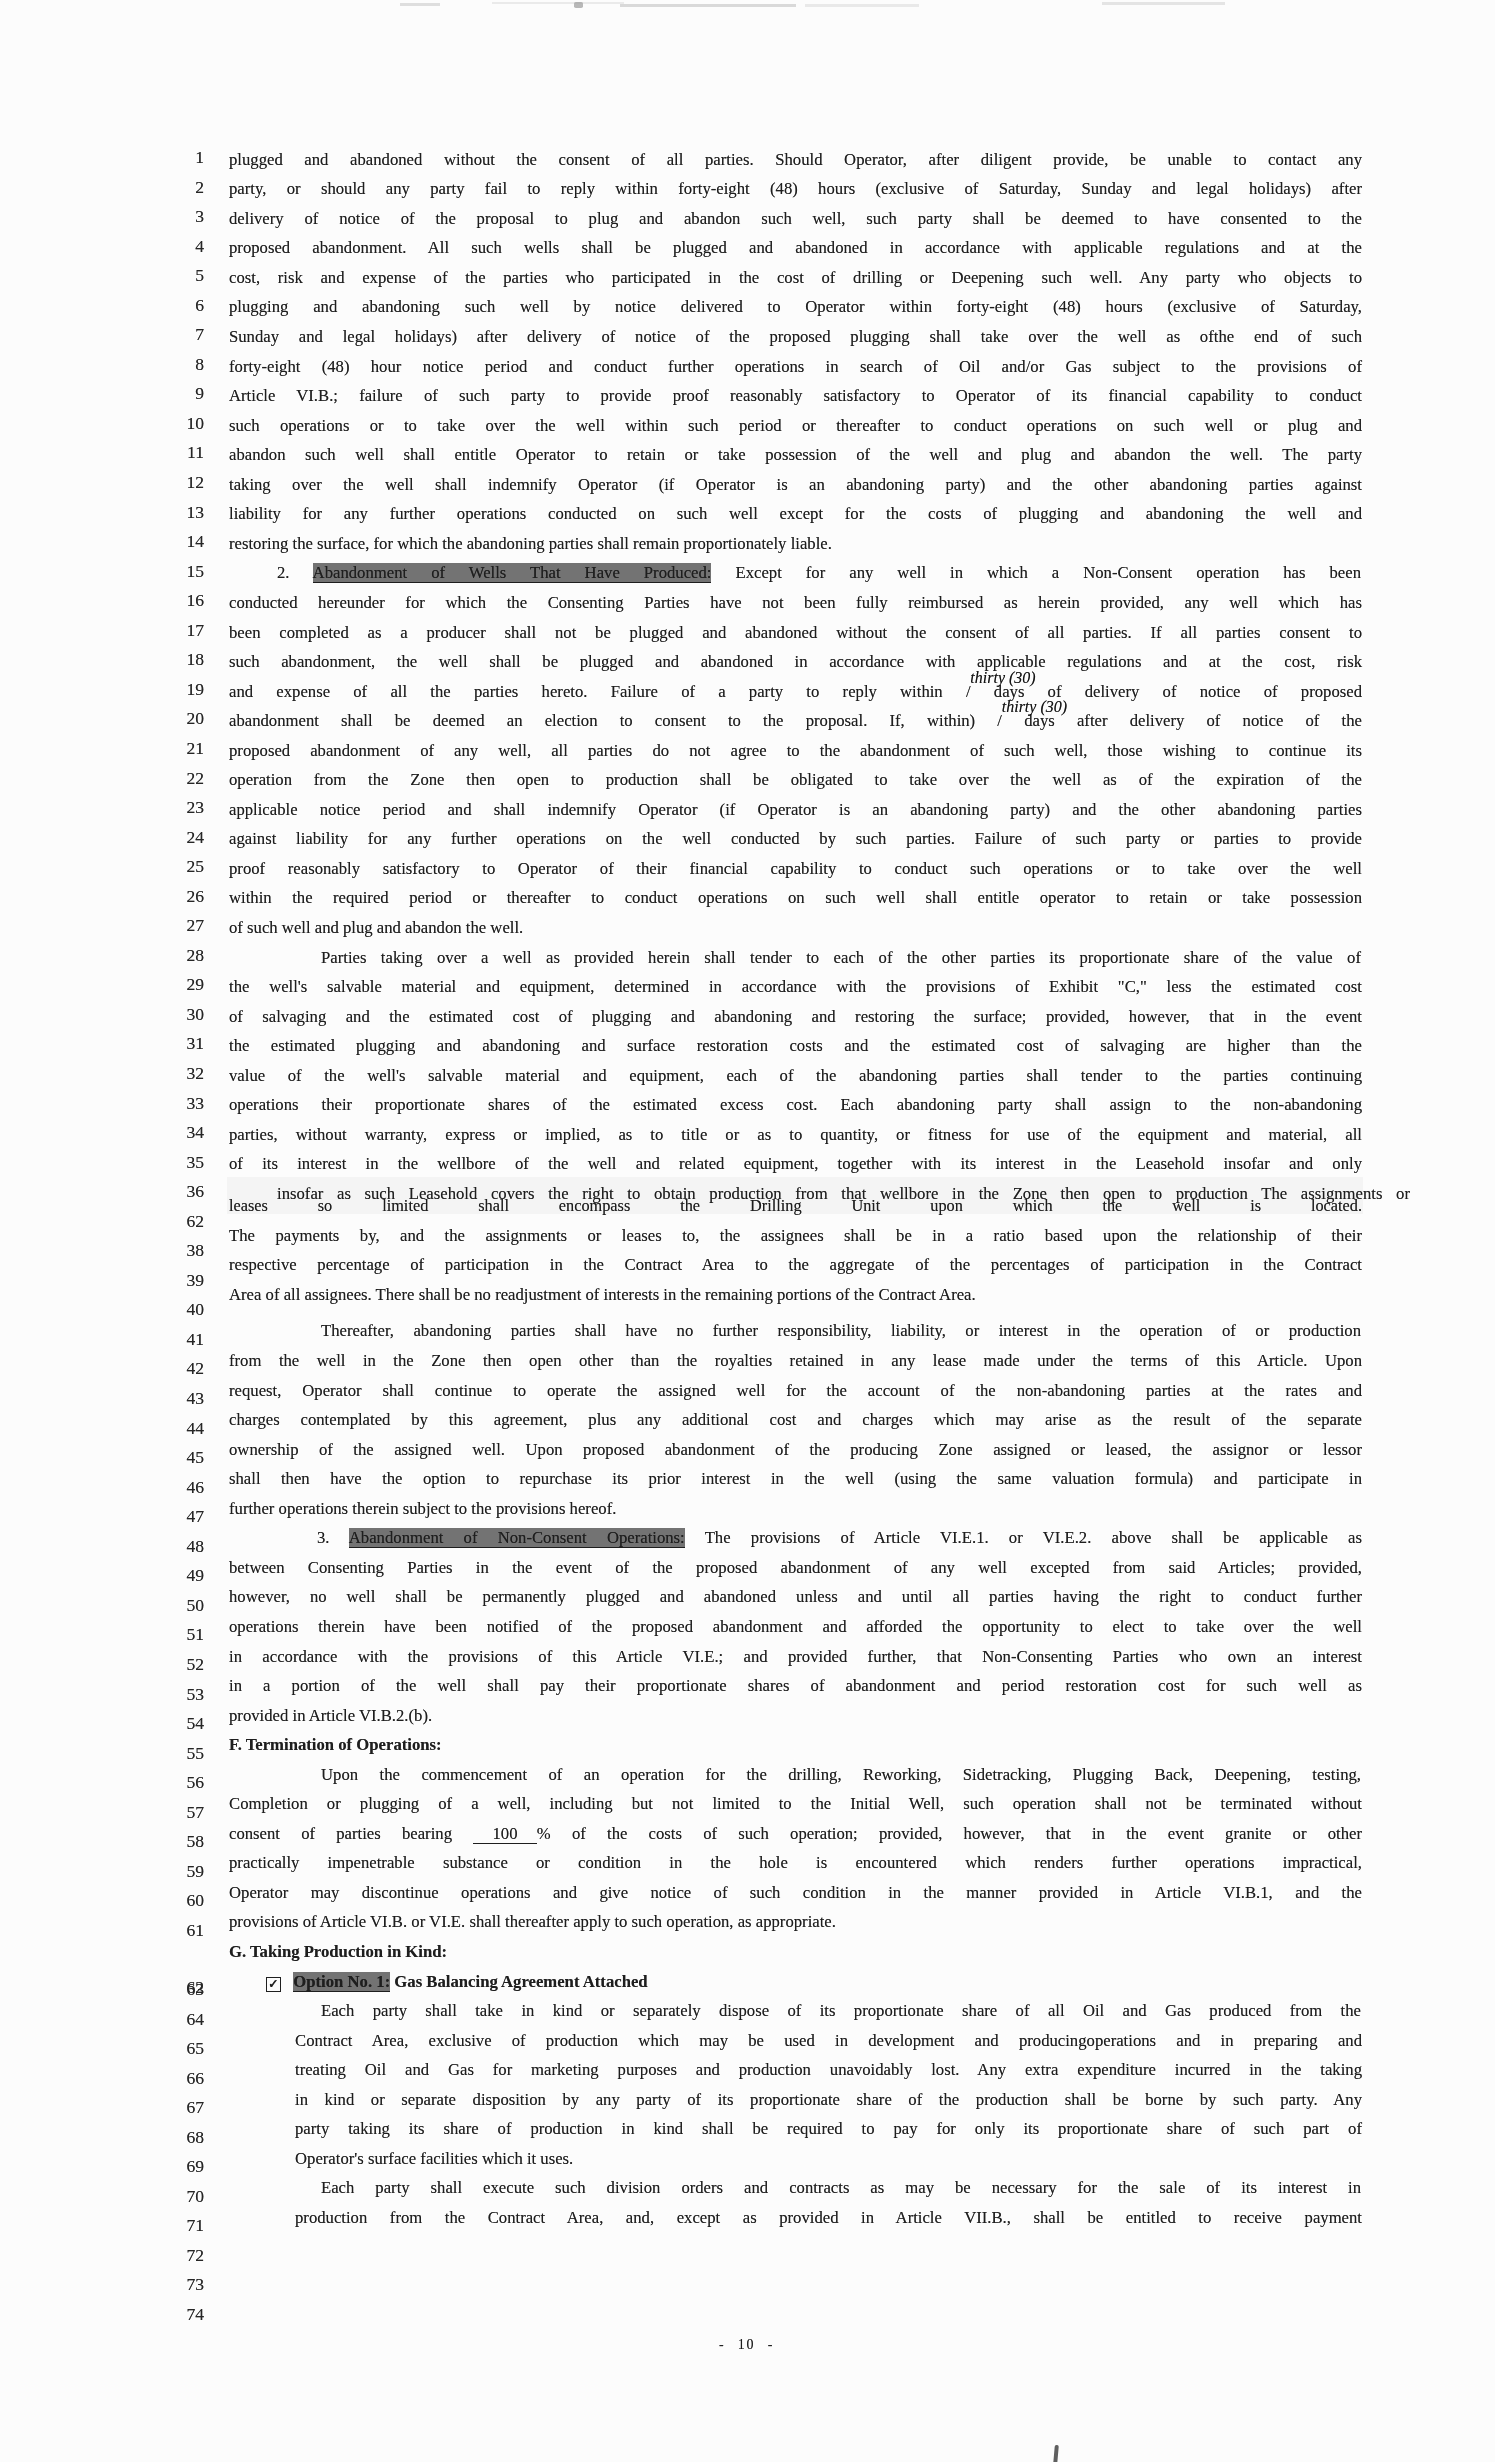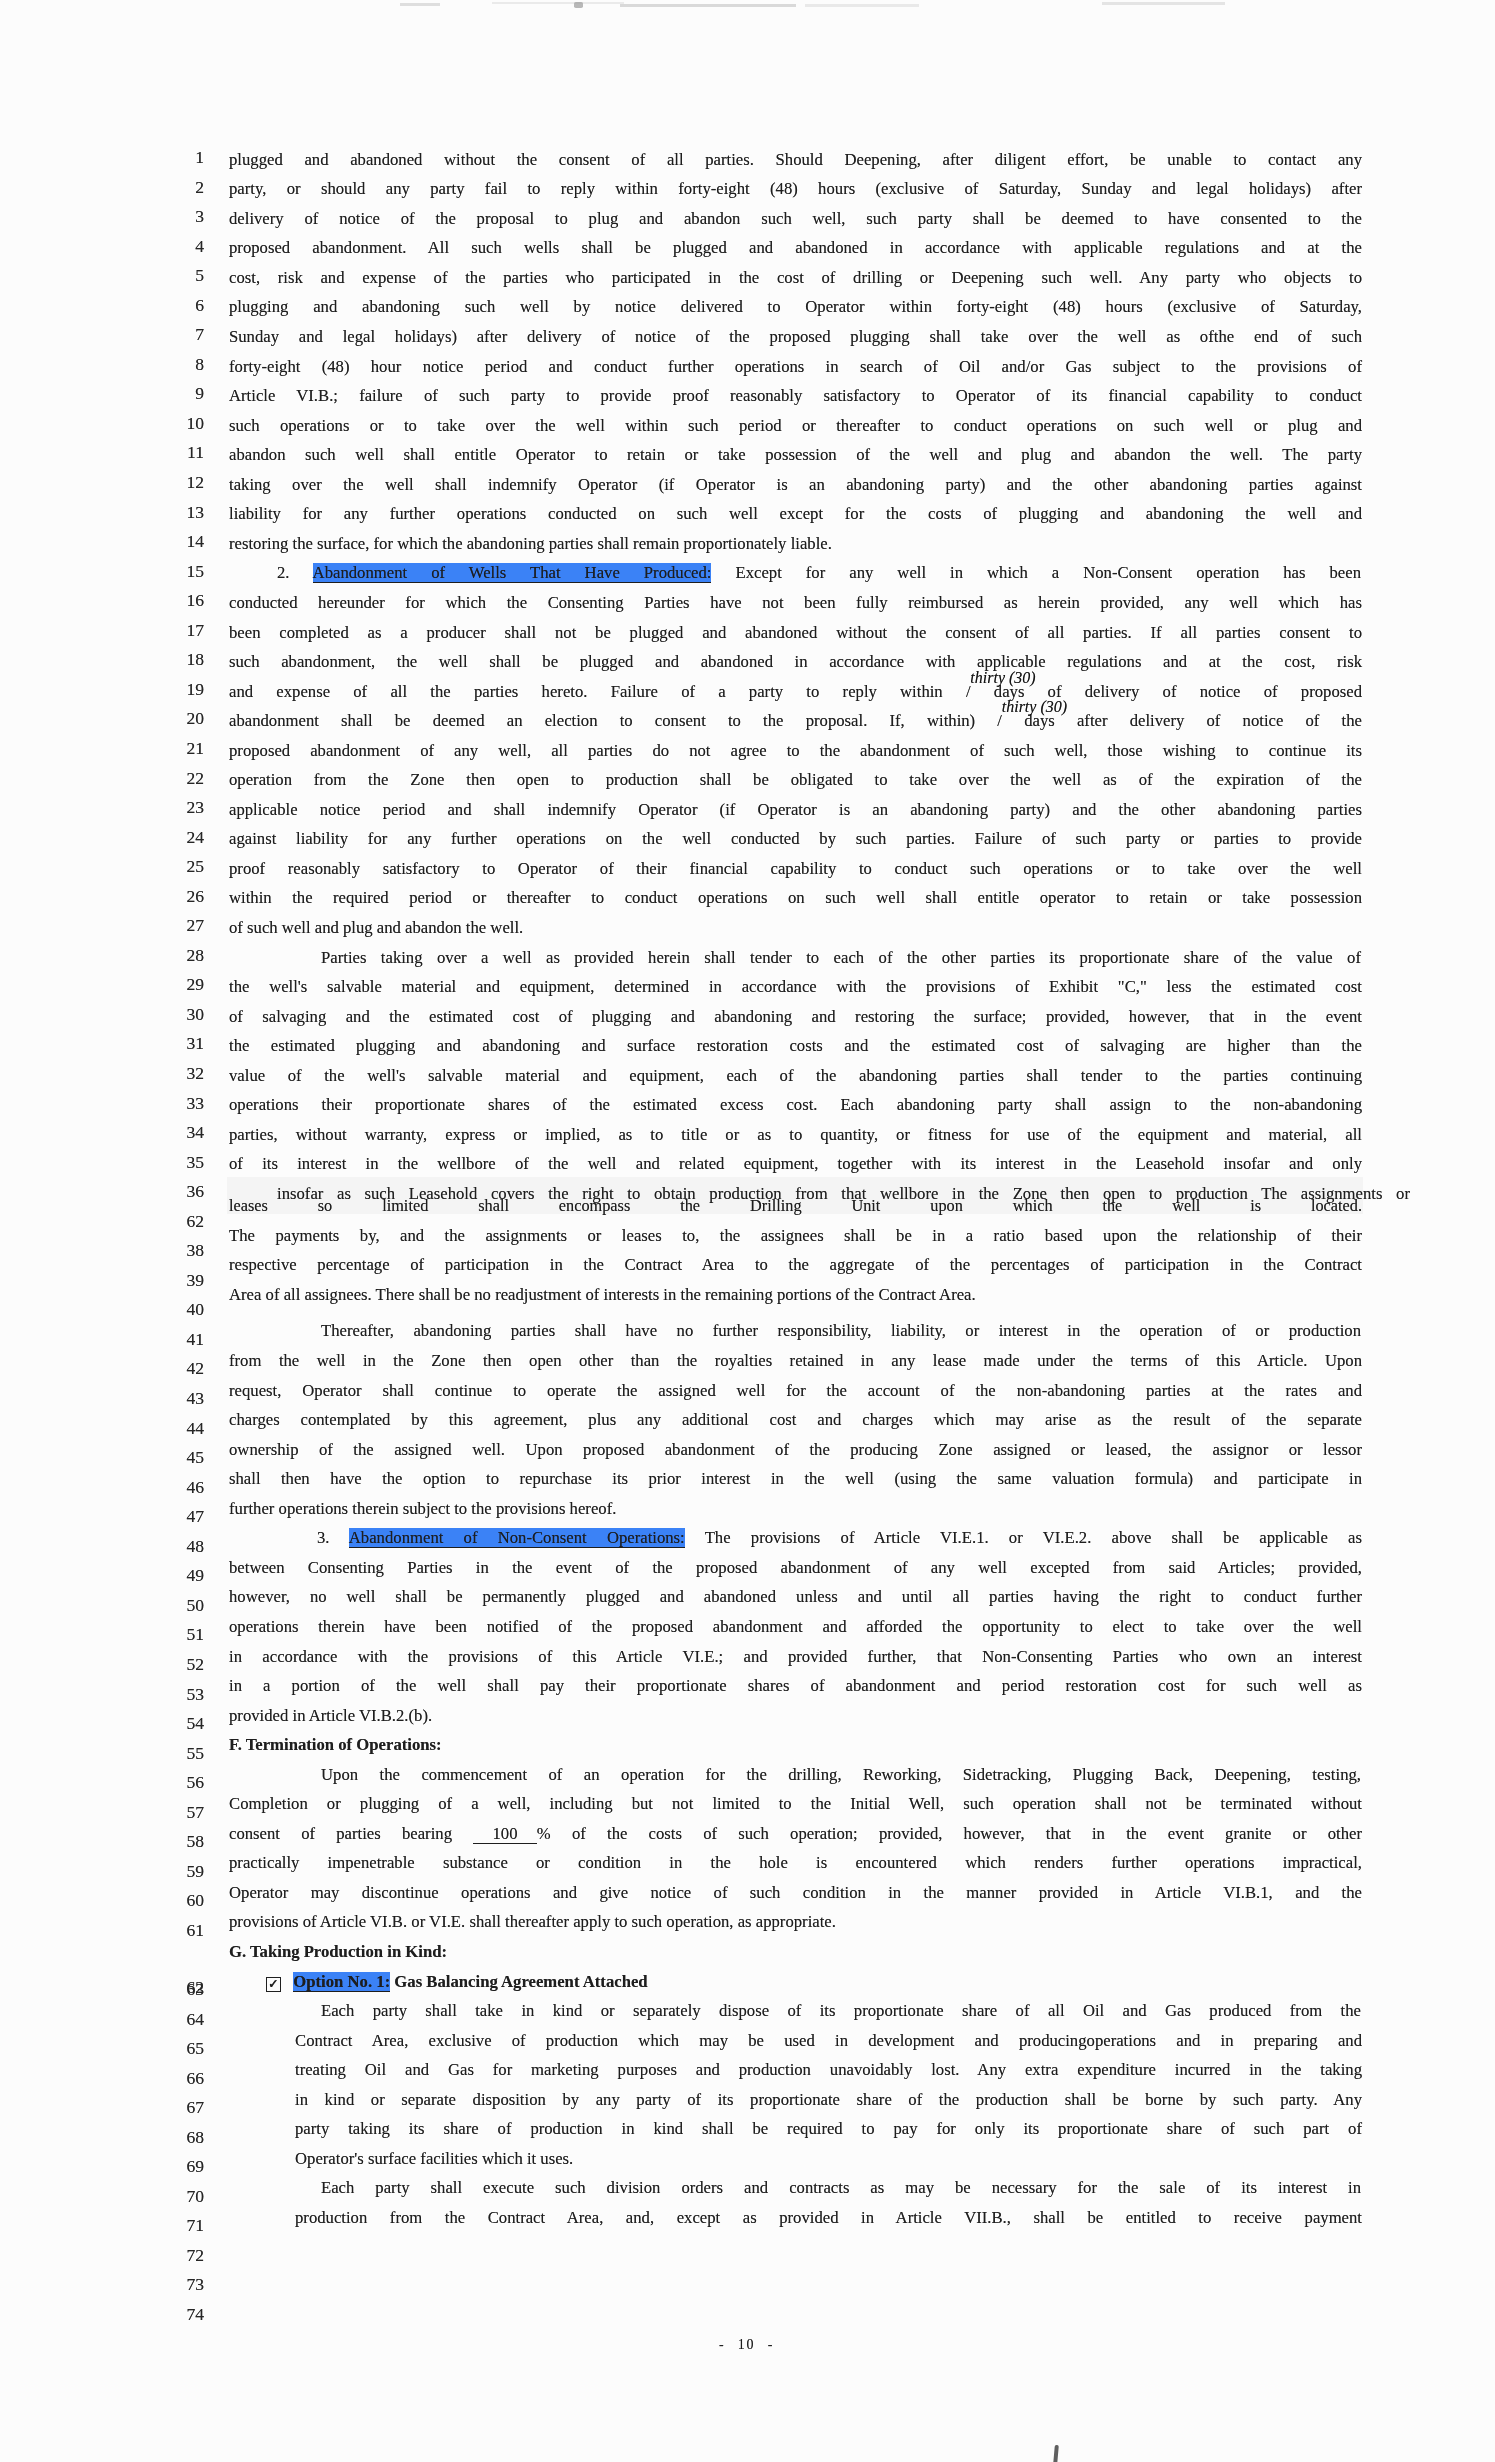--- a/index.html
+++ b/index.html
@@ -9,21 +9,21 @@
          white-space:nowrap;border-bottom:2.6px solid #2a2a2a;padding-bottom:5.3px;
          text-shadow:0 0 0.4px rgba(0,0,0,.55);}
   .lnum{position:absolute;left:132px;width:72px;text-align:right;font-size:17.6px;line-height:23px;
         color:#262626;text-shadow:0 0 0.4px rgba(0,0,0,.5);}
   .tl{position:absolute;font-size:16.7px;line-height:23px;color:#1e1e1e;
       text-shadow:0 0 0.4px rgba(0,0,0,.5);}
   .jst{text-align:justify;text-align-last:justify;-moz-text-align-last:justify;text-justify:inter-word;}
   .sub{font-size:16.3px;}
   .u{border-bottom:1.4px solid #1e1e1e;}
   .b{font-weight:bold;}
-  .hl{background:#3b82f6;}
+  .hl{background:#737373;}
   .blank{border-bottom:1.8px solid #1e1e1e;padding:0 19.3px;}
   .ins{position:relative;}
   .ins .above{position:absolute;left:4.4px;top:-16px;font-style:italic;font-size:16px;
               white-space:nowrap;color:#141414;border:none;}
   .cb{display:inline-block;width:13px;height:13px;border:1.8px solid #1f1f1f;font-size:12.3px;
       line-height:12.3px;text-align:center;vertical-align:-0.9px;margin-right:12.3px;font-weight:bold;
       background:#fcfcfc;}
   .pagenum{position:absolute;left:719px;top:2337px;font-size:14px;letter-spacing:1.8px;
            word-spacing:7px;text-shadow:0 0 0.4px rgba(0,0,0,.5);}
   .smudge{position:absolute;}
@@ -40,21 +40,21 @@
   <div class="smudge" style="left:805px;top:4.4px;width:114px;height:2.6px;background:#dcdcdc;opacity:.6;"></div>
   <div class="smudge" style="left:1102px;top:1.8px;width:123px;height:3.5px;background:#d4d4d4;opacity:.6;"></div>
 
   <div class="smudge" style="left:227px;top:1177px;width:1136px;height:37px;background:rgba(0,0,0,.03);"></div>
 
   <div class="smudge" style="left:1054px;top:2445px;width:3.5px;height:19.3px;background:#5f5f5f;border-radius:1.8px;transform:rotate(5deg);"></div>
 
 
   <div id="doc-lines">
       <div class="lnum" style="top: 146px;">1</div>
-      <div class="tl jst" style="top: 148px; left: 229px; width: 1133px;"><span>plugged and abandoned without the consent of all parties. Should Deepening, after diligent effort, be unable to contact any</span></div>
+      <div class="tl jst" style="top: 148px; left: 229px; width: 1133px;"><span>plugged and abandoned without the consent of all parties. Should Operator, after diligent provide, be unable to contact any</span></div>
       <div class="lnum" style="top: 176px;">2</div>
       <div class="tl jst" style="top: 177px; left: 229px; width: 1133px;"><span>party, or should any party fail to reply within forty-eight (48) hours (exclusive of Saturday, Sunday and legal holidays) after</span></div>
       <div class="lnum" style="top: 205px;">3</div>
       <div class="tl jst" style="top: 207px; left: 229px; width: 1133px;"><span>delivery of notice of the proposal to plug and abandon such well, such party shall be deemed to have consented to the</span></div>
       <div class="lnum" style="top: 235px;">4</div>
       <div class="tl jst" style="top: 236px; left: 229px; width: 1133px;"><span>proposed abandonment. All such wells shall be plugged and abandoned in accordance with applicable regulations and at the</span></div>
       <div class="lnum" style="top: 264px;">5</div>
       <div class="tl jst" style="top: 266px; left: 229px; width: 1133px;"><span>cost, risk and expense of the parties who participated in the cost of drilling or Deepening such well. Any party who objects to</span></div>
       <div class="lnum" style="top: 294px;">6</div>
       <div class="tl jst" style="top: 295px; left: 229px; width: 1133px;"><span>plugging and abandoning such well by notice delivered to Operator within forty-eight (48) hours (exclusive of Saturday,</span></div>

